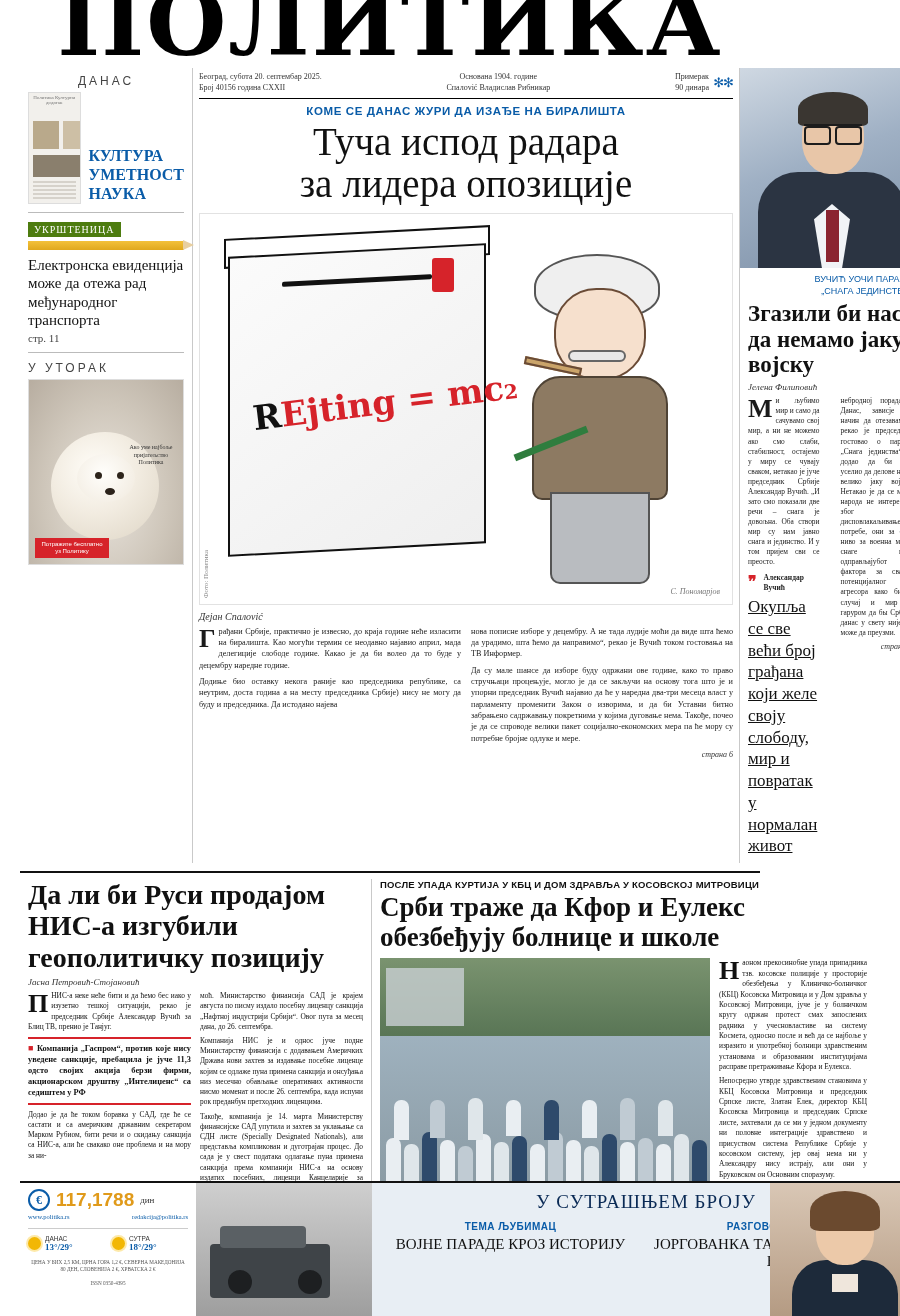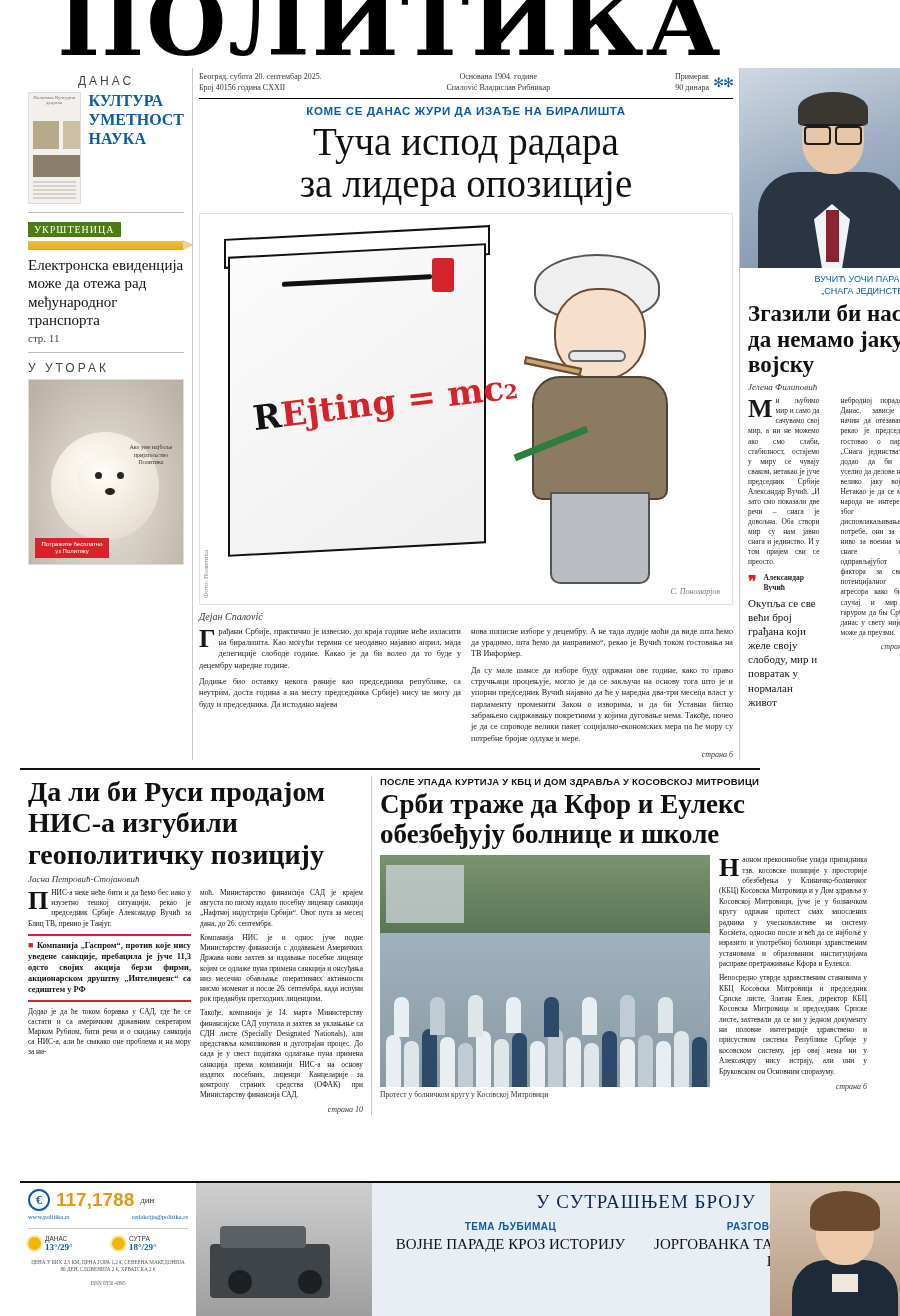--- a/index.html
+++ b/index.html
@@ -34,21 +34,21 @@
   .top { display:flex; width:900px; }
   .col-left { width: 172px; padding: 6px 8px 0 8px; }
   .col-mid { width: 548px; padding: 4px 6px 0 6px; border-left:1px solid #c9c9c9; border-right:1px solid #c9c9c9;}
   .col-right { width: 180px; padding: 0; }
 
   
   .danas-label {
     text-align:center; font-size:12px; letter-spacing:3px; color:#444;
     font-family:"Liberation Sans", sans-serif; margin-bottom:4px;
   }
-  .kun-box { display:flex; gap:8px; }
+  .kun-box { display:flex; gap:8px;align-items:flex-end; }
   .mini-paper {
     width: 66px; height: 112px; background:#f2f0ec; border:1px solid #ddd;
     position:relative; overflow:hidden;
   }
   .mini-paper .mp-title { font-size:5px; text-align:center; margin-top:2px; color:#777; }
   .mini-paper .mp-img { position:absolute; left:4px; top:28px; width:26px; height:28px; background:#b9a98b; }
   .mini-paper .mp-img2 { position:absolute; left:34px; top:28px; width:26px; height:28px; background:#cdbfa5; }
   .mini-paper .mp-img3 { position:absolute; left:4px; top:62px; width:56px; height:22px; background:#8a7f6d; }
   .mini-paper .mp-lines { position:absolute; left:4px; top:88px; right:4px; }
   .mini-paper .mp-lines i { display:block; height:2px; background:#d6d2cb; margin-bottom:2px; }
@@ -227,21 +227,21 @@
   }
   .r-pad { padding: 6px 8px 0 8px; }
   .r-kicker { font-family:"Liberation Sans", sans-serif; font-size:9px; font-weight:400; color:#0a5ca8; line-height:1.3;text-align:right; }
   .r-head { font-size:23px; line-height:1.1; margin:4px 0 5px; }
   .r-byline { font-size:9px; font-style:italic; color:#333; margin-bottom:4px; }
   .r-body { font-size:7.4px; line-height:1.36; text-align:justify; color:#1a1a1a; }
   .r-body p { margin:0 0 4px; }
   .quote-block { margin:6px 0; }
   .quote-mark { color:#d6232a; font-size:16px; line-height:0.7; font-weight:700; display:inline-block; }
   .quote-name { font-size:7.5px; font-weight:700; color:#222; display:inline-block; vertical-align:top; margin-left:3px; line-height:1.25;}
-  .quote-text { font-size:11px; line-height:1.28; color:#111; margin-top:4px; border-left:0; }
+  .quote-text { font-size:17px; line-height:1.28; color:#111; margin-top:4px; border-left:0;text-decoration:underline; }
   .rcols { display:flex; gap:21px; }
   .rcols .c { flex:1; }
 
   
   .hr-strong { border-top:2px solid #111; margin:8px 0 0; }
 
   
   .sec2 { display:flex; width:900px; padding-top:6px; }
   .s2-left { width:352px; padding:0 8px; border-right:1px solid #c9c9c9; }
   .s2-right { width:548px; padding:0 8px; }

